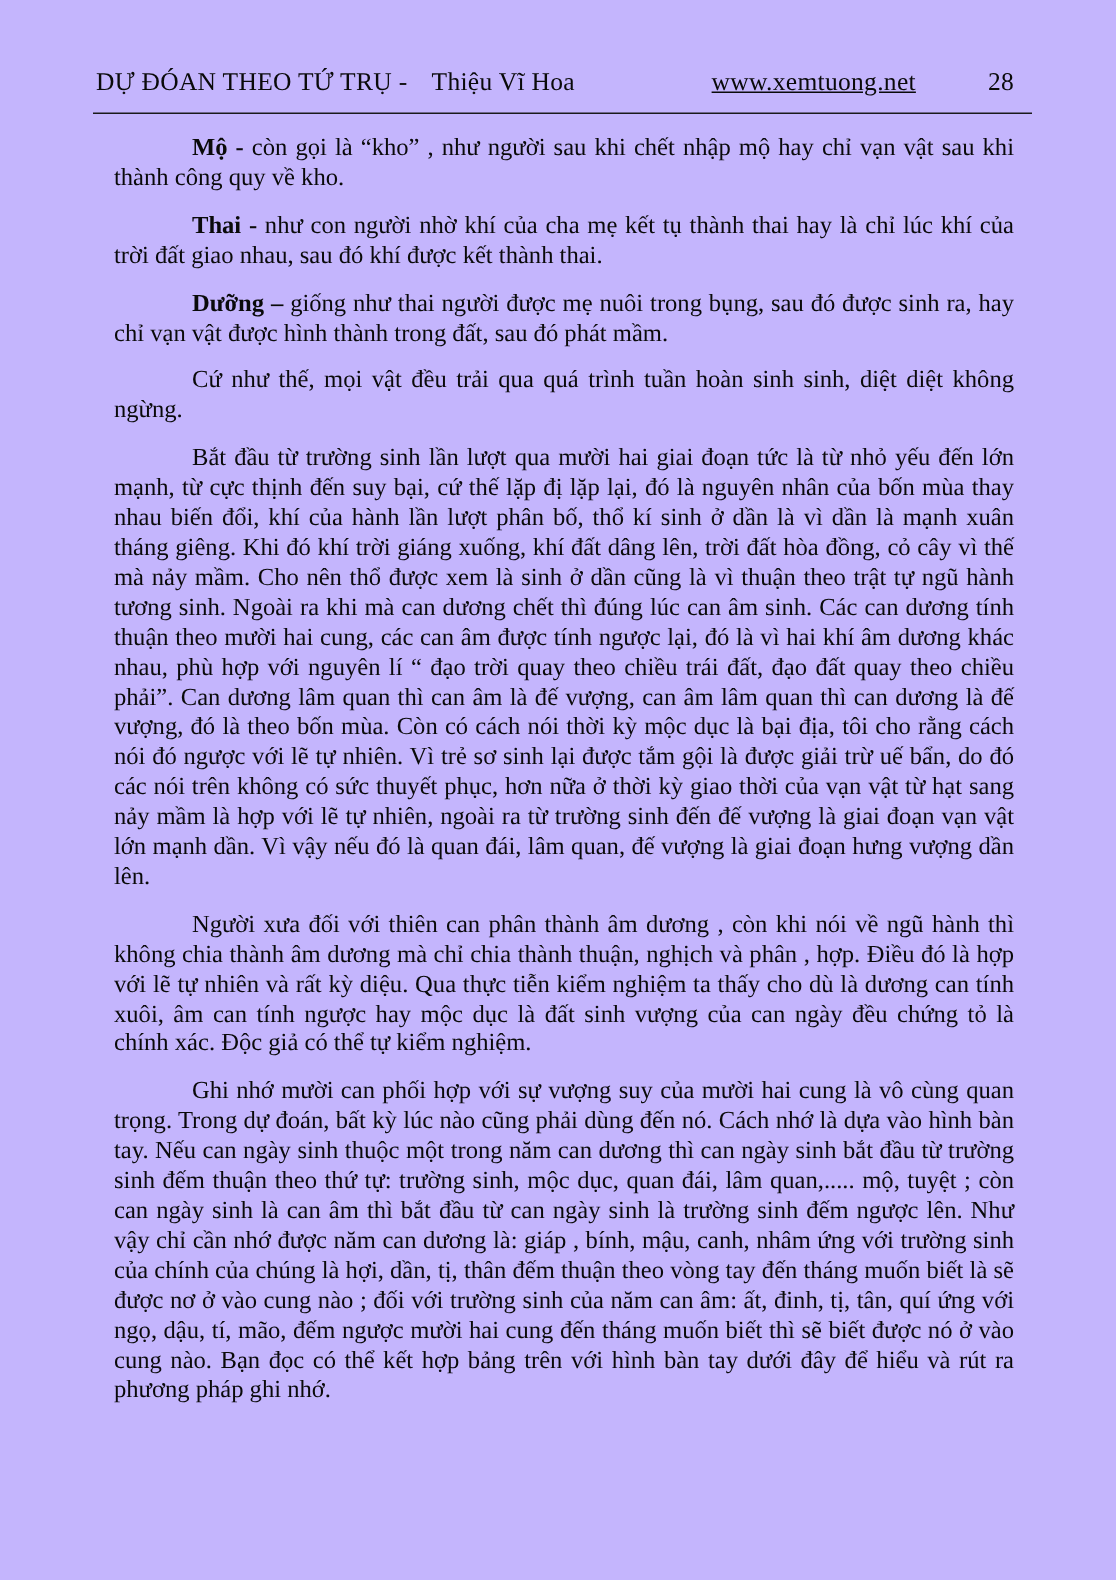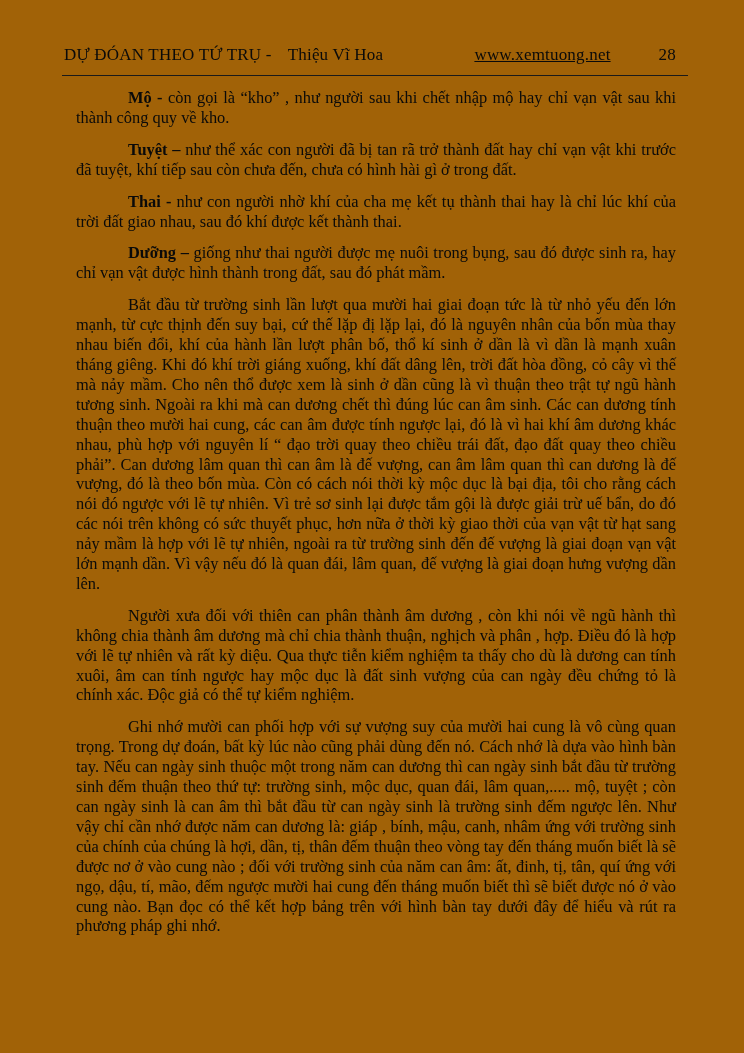--- a/index.html
+++ b/index.html
@@ -12,21 +12,21 @@
     height: 1053px;
     color: #0a0a0a;
     font-family: "Liberation Serif", "DejaVu Serif", serif;
     overflow: hidden;
   }
   .page {
     box-sizing: border-box;
     width: 744px;
     height: 1053px;
     padding: 45px 56px 0 64px;
-    background: #a16207;
+    background: #c4b5fd;
   }
   .page-header {
     display: flex;
     align-items: baseline;
     font-size: 17px;
     letter-spacing: 0.2px;
     white-space: nowrap;
   }
   .book-title {
     flex: none;
@@ -71,20 +71,20 @@
 <div class="page">
   <div class="page-header">
     <span class="book-title">DỰ ĐÓAN THEO TỨ TRỤ -</span>
     <span class="author-name">Thiệu Vĩ  Hoa</span>
     <a class="website-link">www.xemtuong.net</a>
     <span class="page-number">28</span>
   </div>
   <hr class="header-divider">
   <div class="page-body" id="page-body">
       <p class="para"><b>Mộ -</b> <span>còn gọi là “kho” , như  người sau khi chết nhập  mộ hay chỉ vạn vật sau khi thành công quy về kho.</span></p>
-      <p class="para"><b>Tuyệt –</b> <span>như thể xác con người đã bị tan rã trở thành đất hay chỉ vạn vật khi trước đã tuyệt, khí tiếp sau còn chưa đến, chưa có hình hài gì ở trong đất.</span></p>
       <p class="para"><b>Thai -</b> <span>như  con người  nhờ khí của cha mẹ kết tụ thành thai hay là chỉ lúc khí của trời đất giao nhau, sau đó khí được kết thành thai.</span></p>
       <p class="para"><b>Dưỡng –</b> <span>giống như thai người được mẹ nuôi trong bụng, sau đó được sinh ra, hay chỉ vạn vật được hình thành trong đất, sau đó phát mầm.</span></p>
+      <p class="para"><span>Cứ như thế, mọi vật đều trải qua quá trình tuần hoàn sinh sinh, diệt diệt không ngừng.</span></p>
       <p class="para"><span>Bắt đầu từ trường sinh lần lượt qua mười hai giai đoạn tức là từ nhỏ yếu đến lớn mạnh, từ cực thịnh đến suy bại, cứ thế lặp đị lặp lại, đó là nguyên nhân của bốn mùa thay nhau biến đổi, khí của hành lần lượt phân bố, thổ kí sinh ở dần là vì dần là mạnh xuân tháng giêng. Khi đó khí trời giáng xuống, khí đất dâng lên, trời đất hòa đồng, cỏ cây vì thế mà nảy mầm. Cho nên thổ được xem là sinh ở dần cũng là vì thuận theo trật tự ngũ hành tương sinh. Ngoài ra khi mà can dương chết thì đúng lúc can âm sinh. Các can dương tính thuận theo mười hai cung, các can âm được tính ngược lại, đó là vì hai khí âm dương khác nhau, phù hợp với nguyên lí “ đạo trời quay theo chiều trái đất, đạo đất quay theo chiều phải”. Can dương lâm quan thì can âm là đế vượng, can âm lâm quan thì can dương là đế vượng, đó là theo bốn mùa. Còn có cách nói thời kỳ mộc dục là bại địa, tôi cho rằng cách nói đó ngược với lẽ tự nhiên. Vì trẻ sơ sinh lại được tắm gội là được giải trừ  uế bẩn, do đó các nói trên không có sức thuyết phục, hơn nữa ở thời kỳ giao thời của vạn vật từ hạt sang nảy mầm là hợp với lẽ tự nhiên, ngoài ra từ trường sinh đến đế vượng là giai đoạn vạn vật lớn mạnh dần. Vì vậy nếu đó là quan đái, lâm quan, đế vượng là giai đoạn hưng  vượng dần lên.</span></p>
       <p class="para"><span>Người xưa đối với thiên can phân thành âm dương , còn khi nói về ngũ hành thì không chia thành âm dương mà chỉ chia thành thuận, nghịch và phân , hợp. Điều đó là hợp với lẽ tự nhiên và rất kỳ diệu. Qua thực tiễn kiểm nghiệm ta thấy cho dù là dương can tính xuôi, âm can tính ngược hay mộc dục là đất sinh vượng của can ngày đều chứng tỏ là chính xác. Độc giả có thể tự kiểm nghiệm.</span></p>
       <p class="para"><span>Ghi nhớ mười can phối hợp với sự vượng suy của mười hai cung là vô cùng quan trọng. Trong dự đoán, bất kỳ lúc nào cũng phải dùng đến nó. Cách nhớ là dựa vào hình bàn tay. Nếu can ngày sinh thuộc một trong năm can dương thì can ngày sinh bắt đầu từ trường sinh đếm thuận theo thứ tự: trường sinh, mộc dục, quan đái, lâm quan,..... mộ, tuyệt ; còn can ngày sinh là can âm thì bắt đầu từ can ngày sinh là trường sinh đếm ngược lên. Như vậy chỉ cần nhớ được năm can dương là: giáp , bính, mậu, canh, nhâm ứng với trường sinh của chính của chúng là hợi, dần, tị, thân đếm thuận theo vòng tay đến tháng muốn biết là sẽ được nơ ở vào cung nào ; đối với trường sinh của năm can âm: ất, đinh, tị, tân, quí ứng với ngọ, dậu, tí, mão, đếm ngược mười hai cung đến tháng muốn biết thì sẽ biết được nó ở vào cung nào. Bạn đọc có thể kết hợp bảng trên với hình bàn tay dưới đây để hiểu và rút ra phương pháp ghi nhớ.</span></p>
     </div>
 </div>
 
 </body></html>

